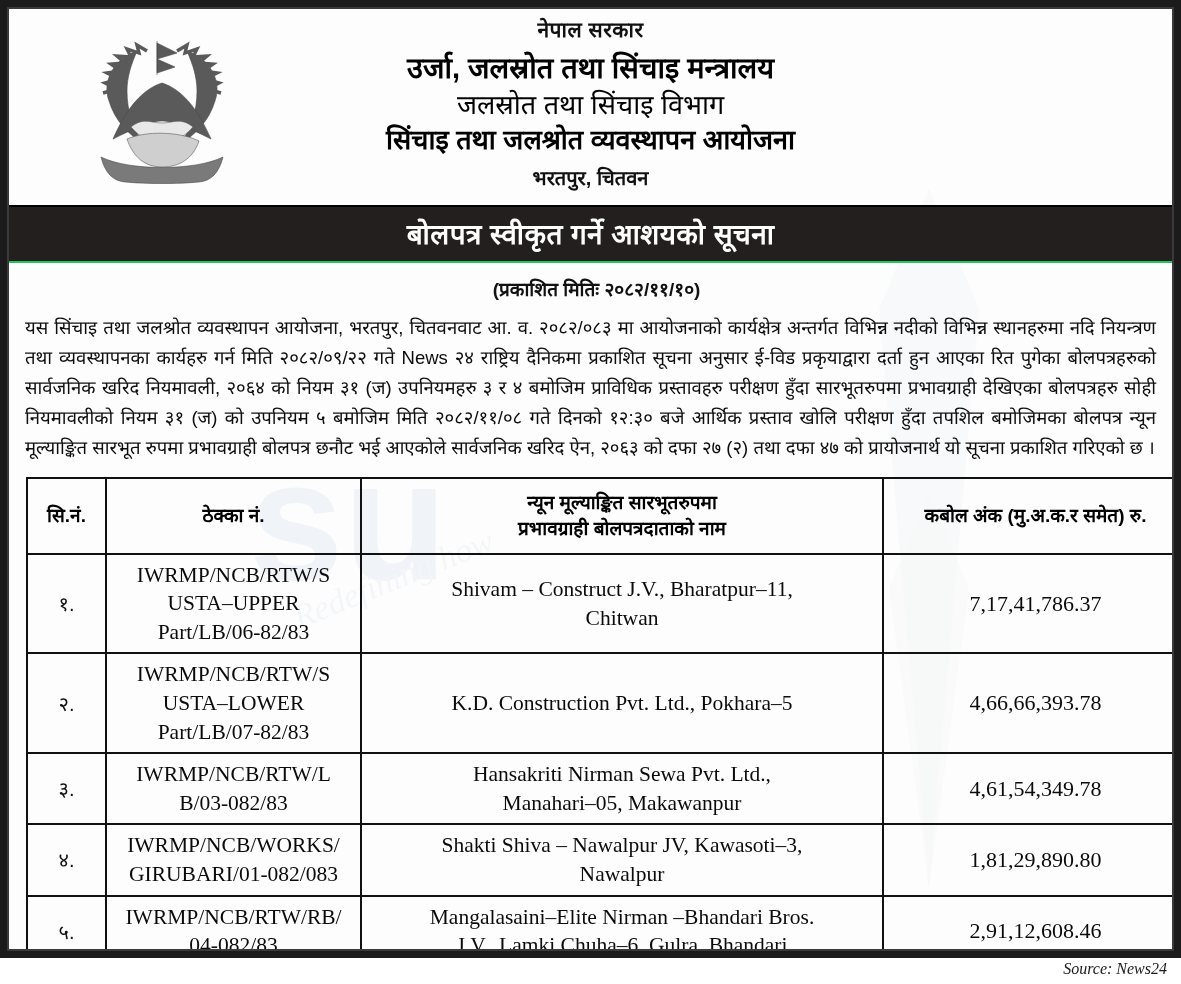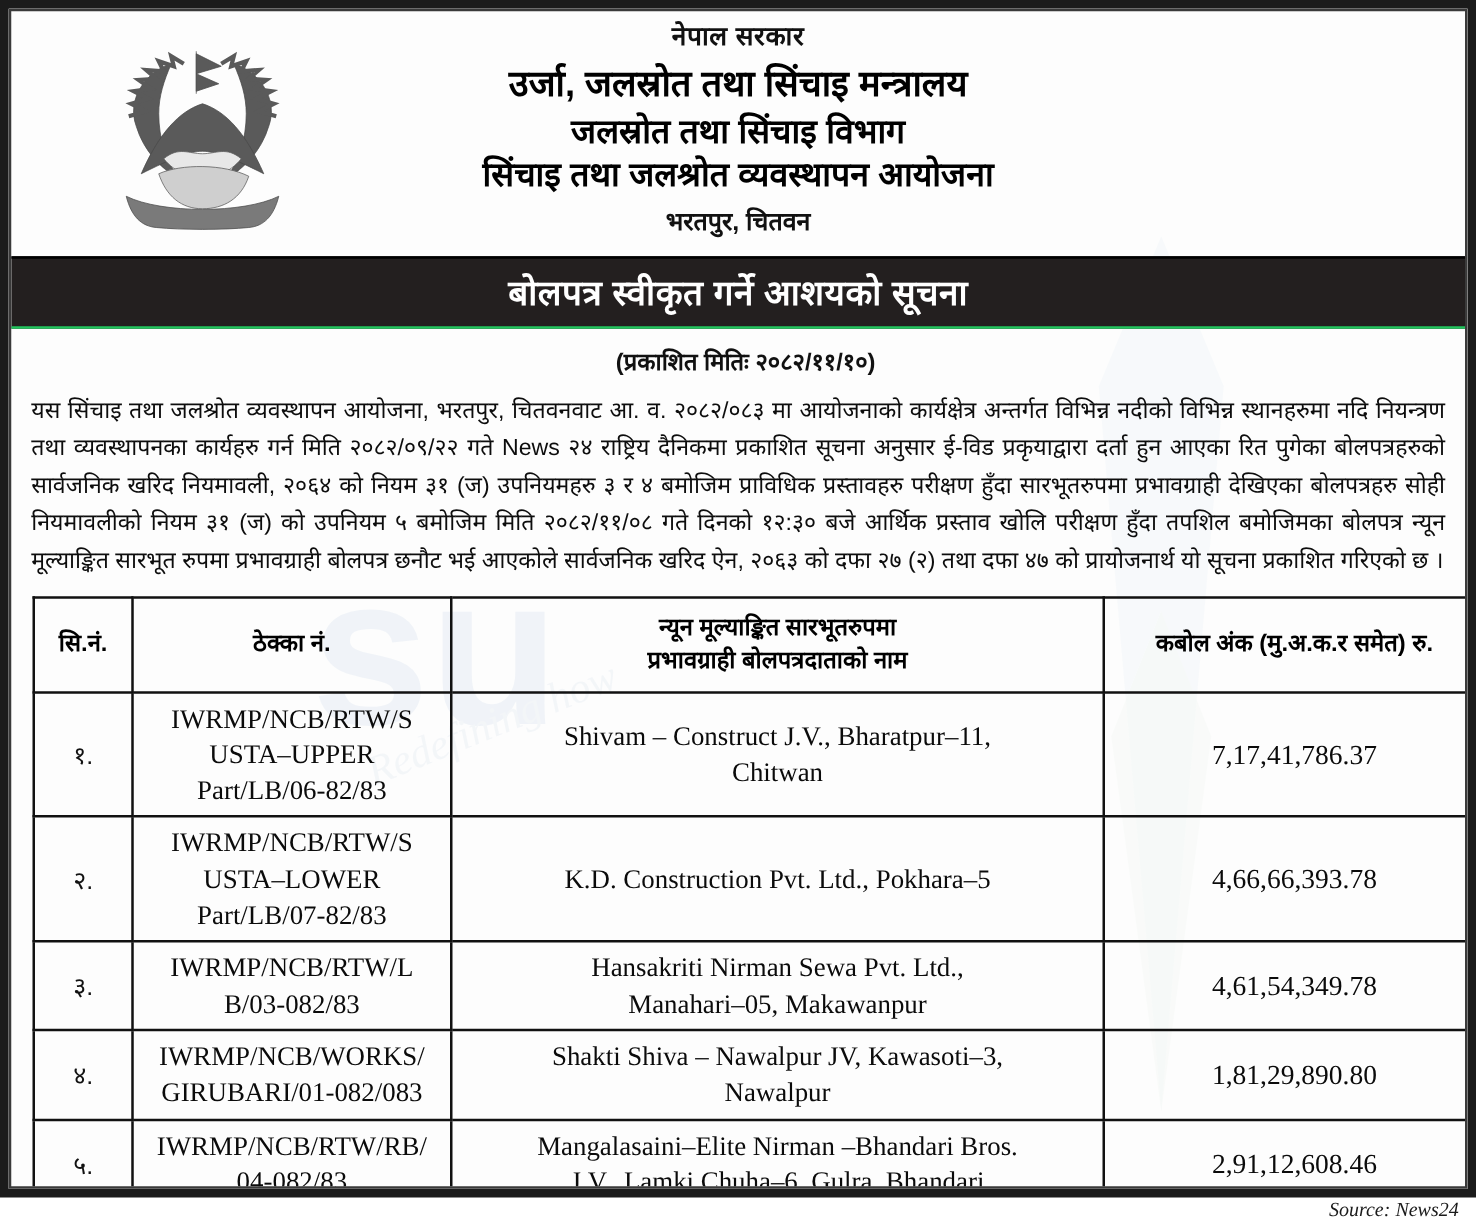--- a/index.html
+++ b/index.html
@@ -85,21 +85,21 @@
     font-family: "Liberation Sans", "DejaVu Sans", sans-serif;
     font-size: 29px;
     font-weight: 700;
     color: #000;
     line-height: 1.32;
     margin-top: 6px;
   }
   .department {
     font-family: "Liberation Sans", "DejaVu Sans", sans-serif;
     font-size: 27px;
-    font-weight: 700;
+    font-weight: 400;
     color: #000;
     line-height: 1.32;
   }
   .project {
     font-family: "Liberation Sans", "DejaVu Sans", sans-serif;
     font-size: 27px;
     font-weight: 700;
     color: #000;
     line-height: 1.32;
   }

